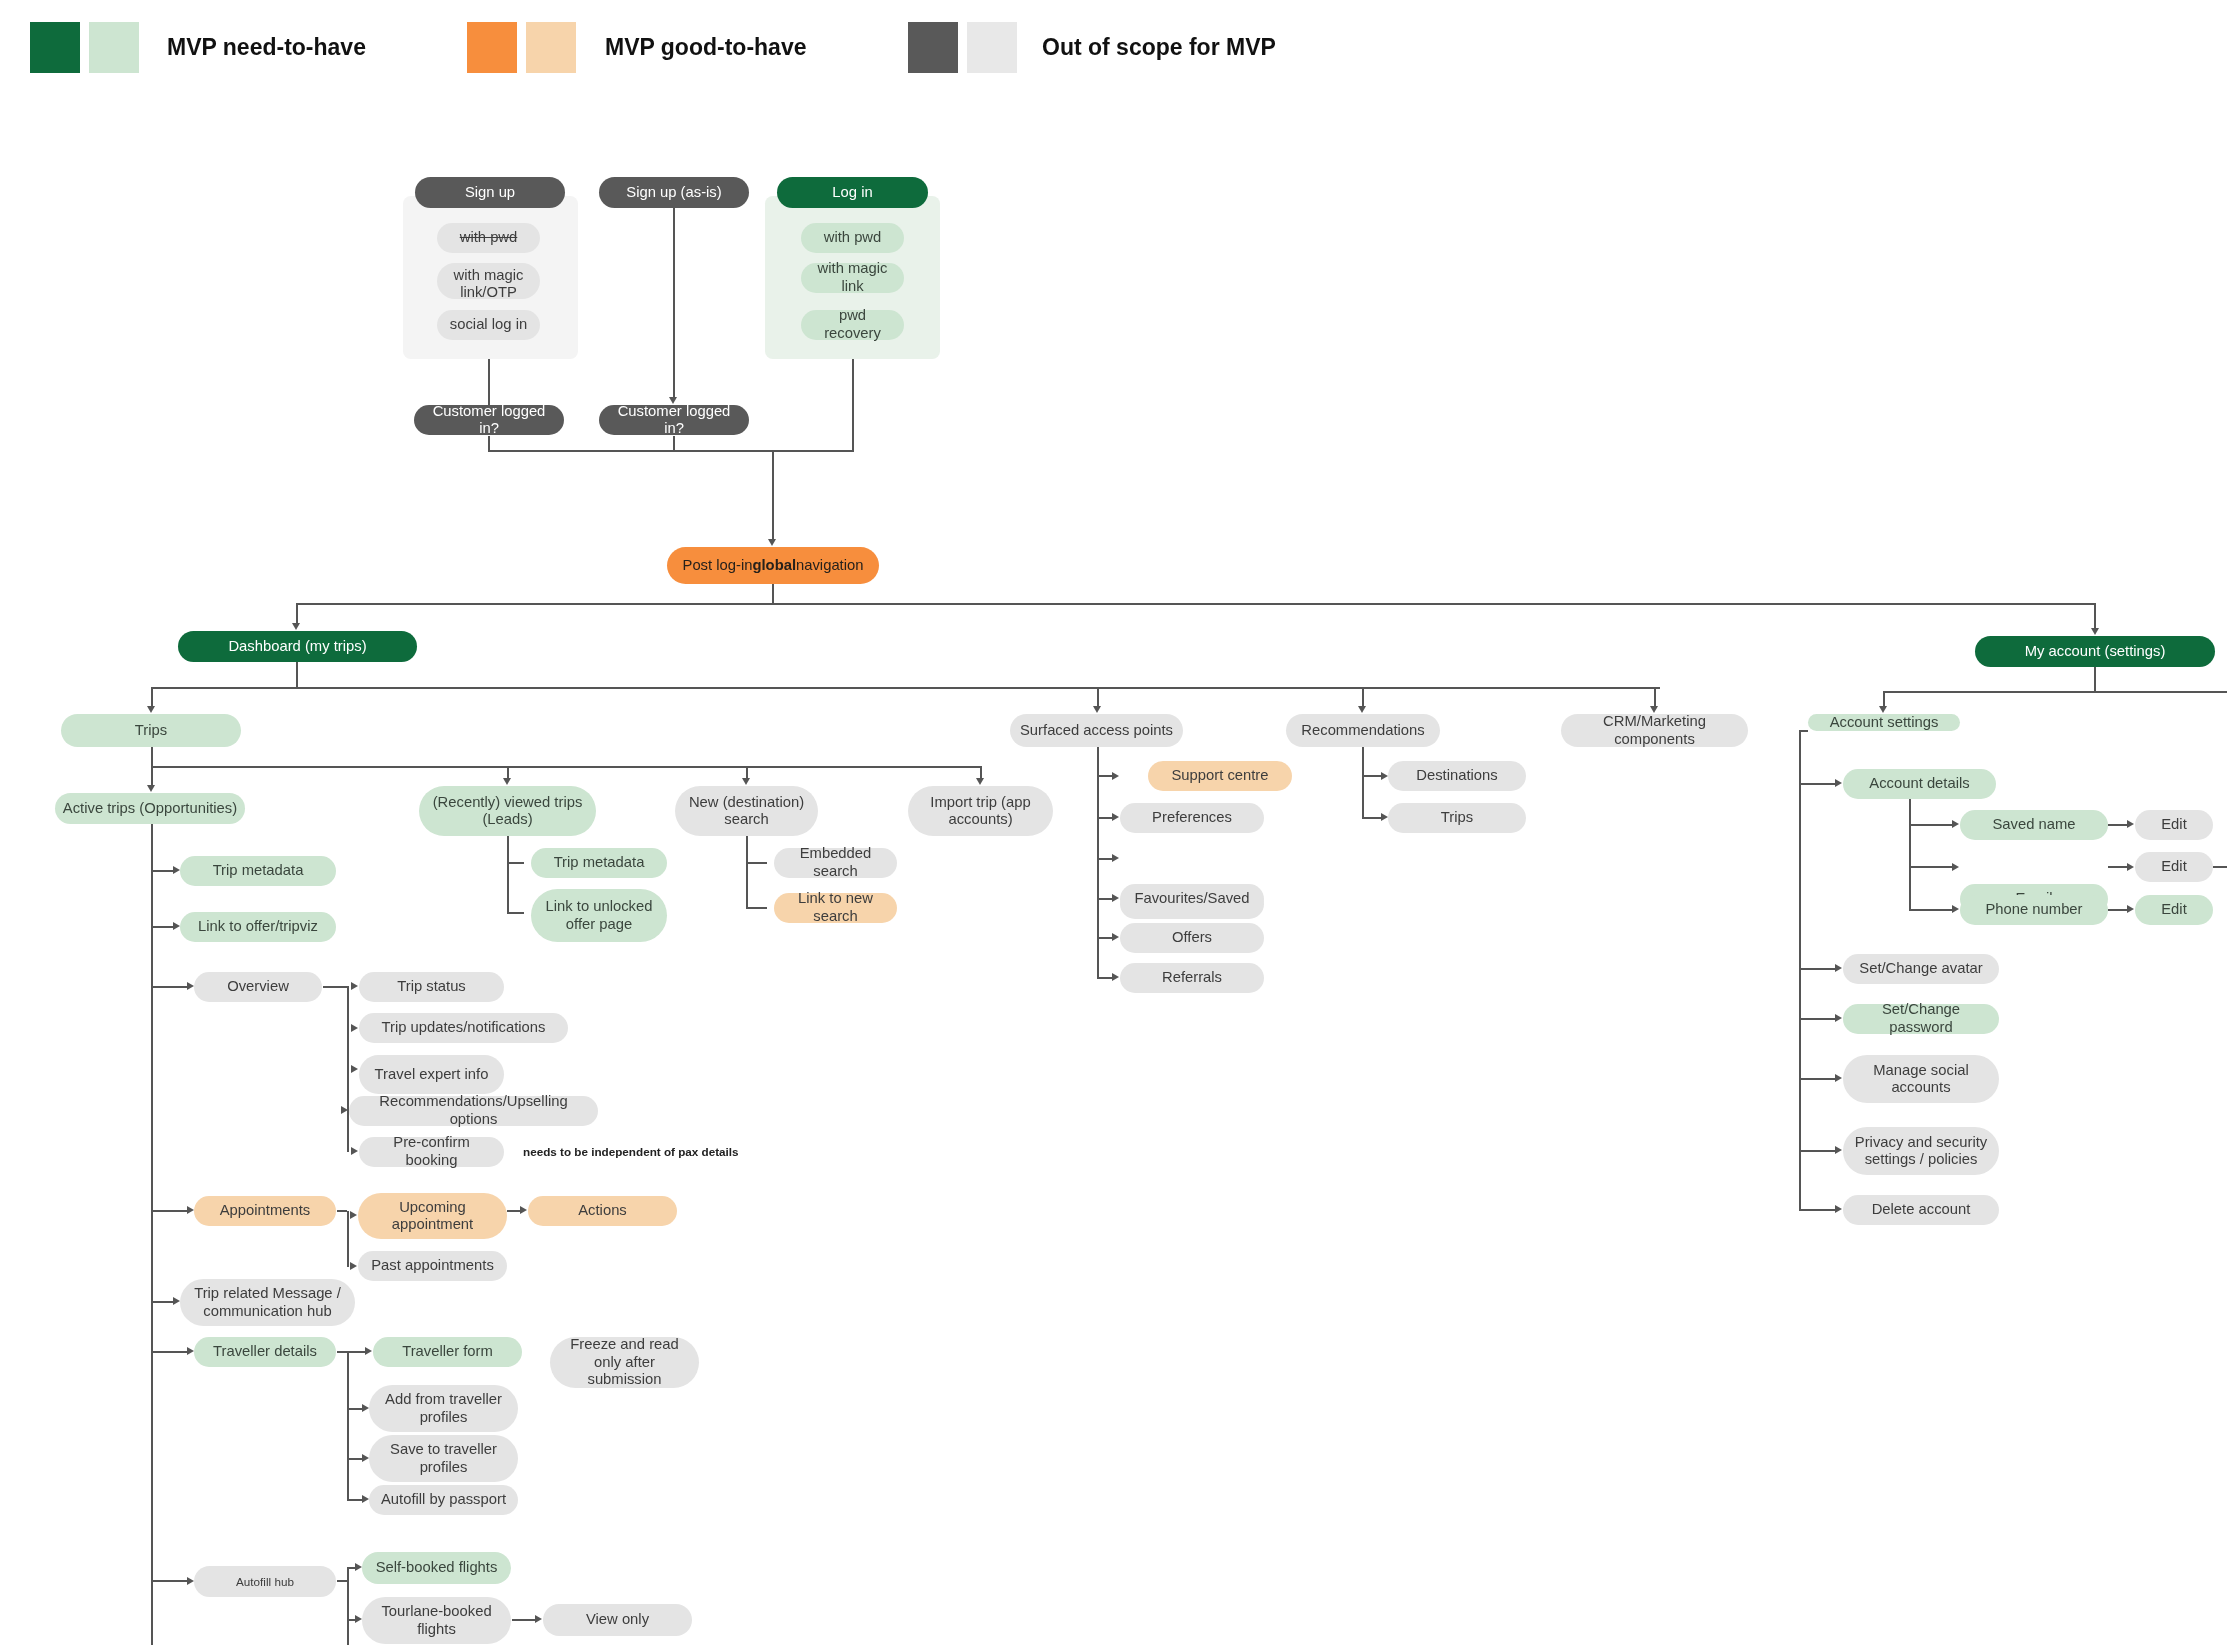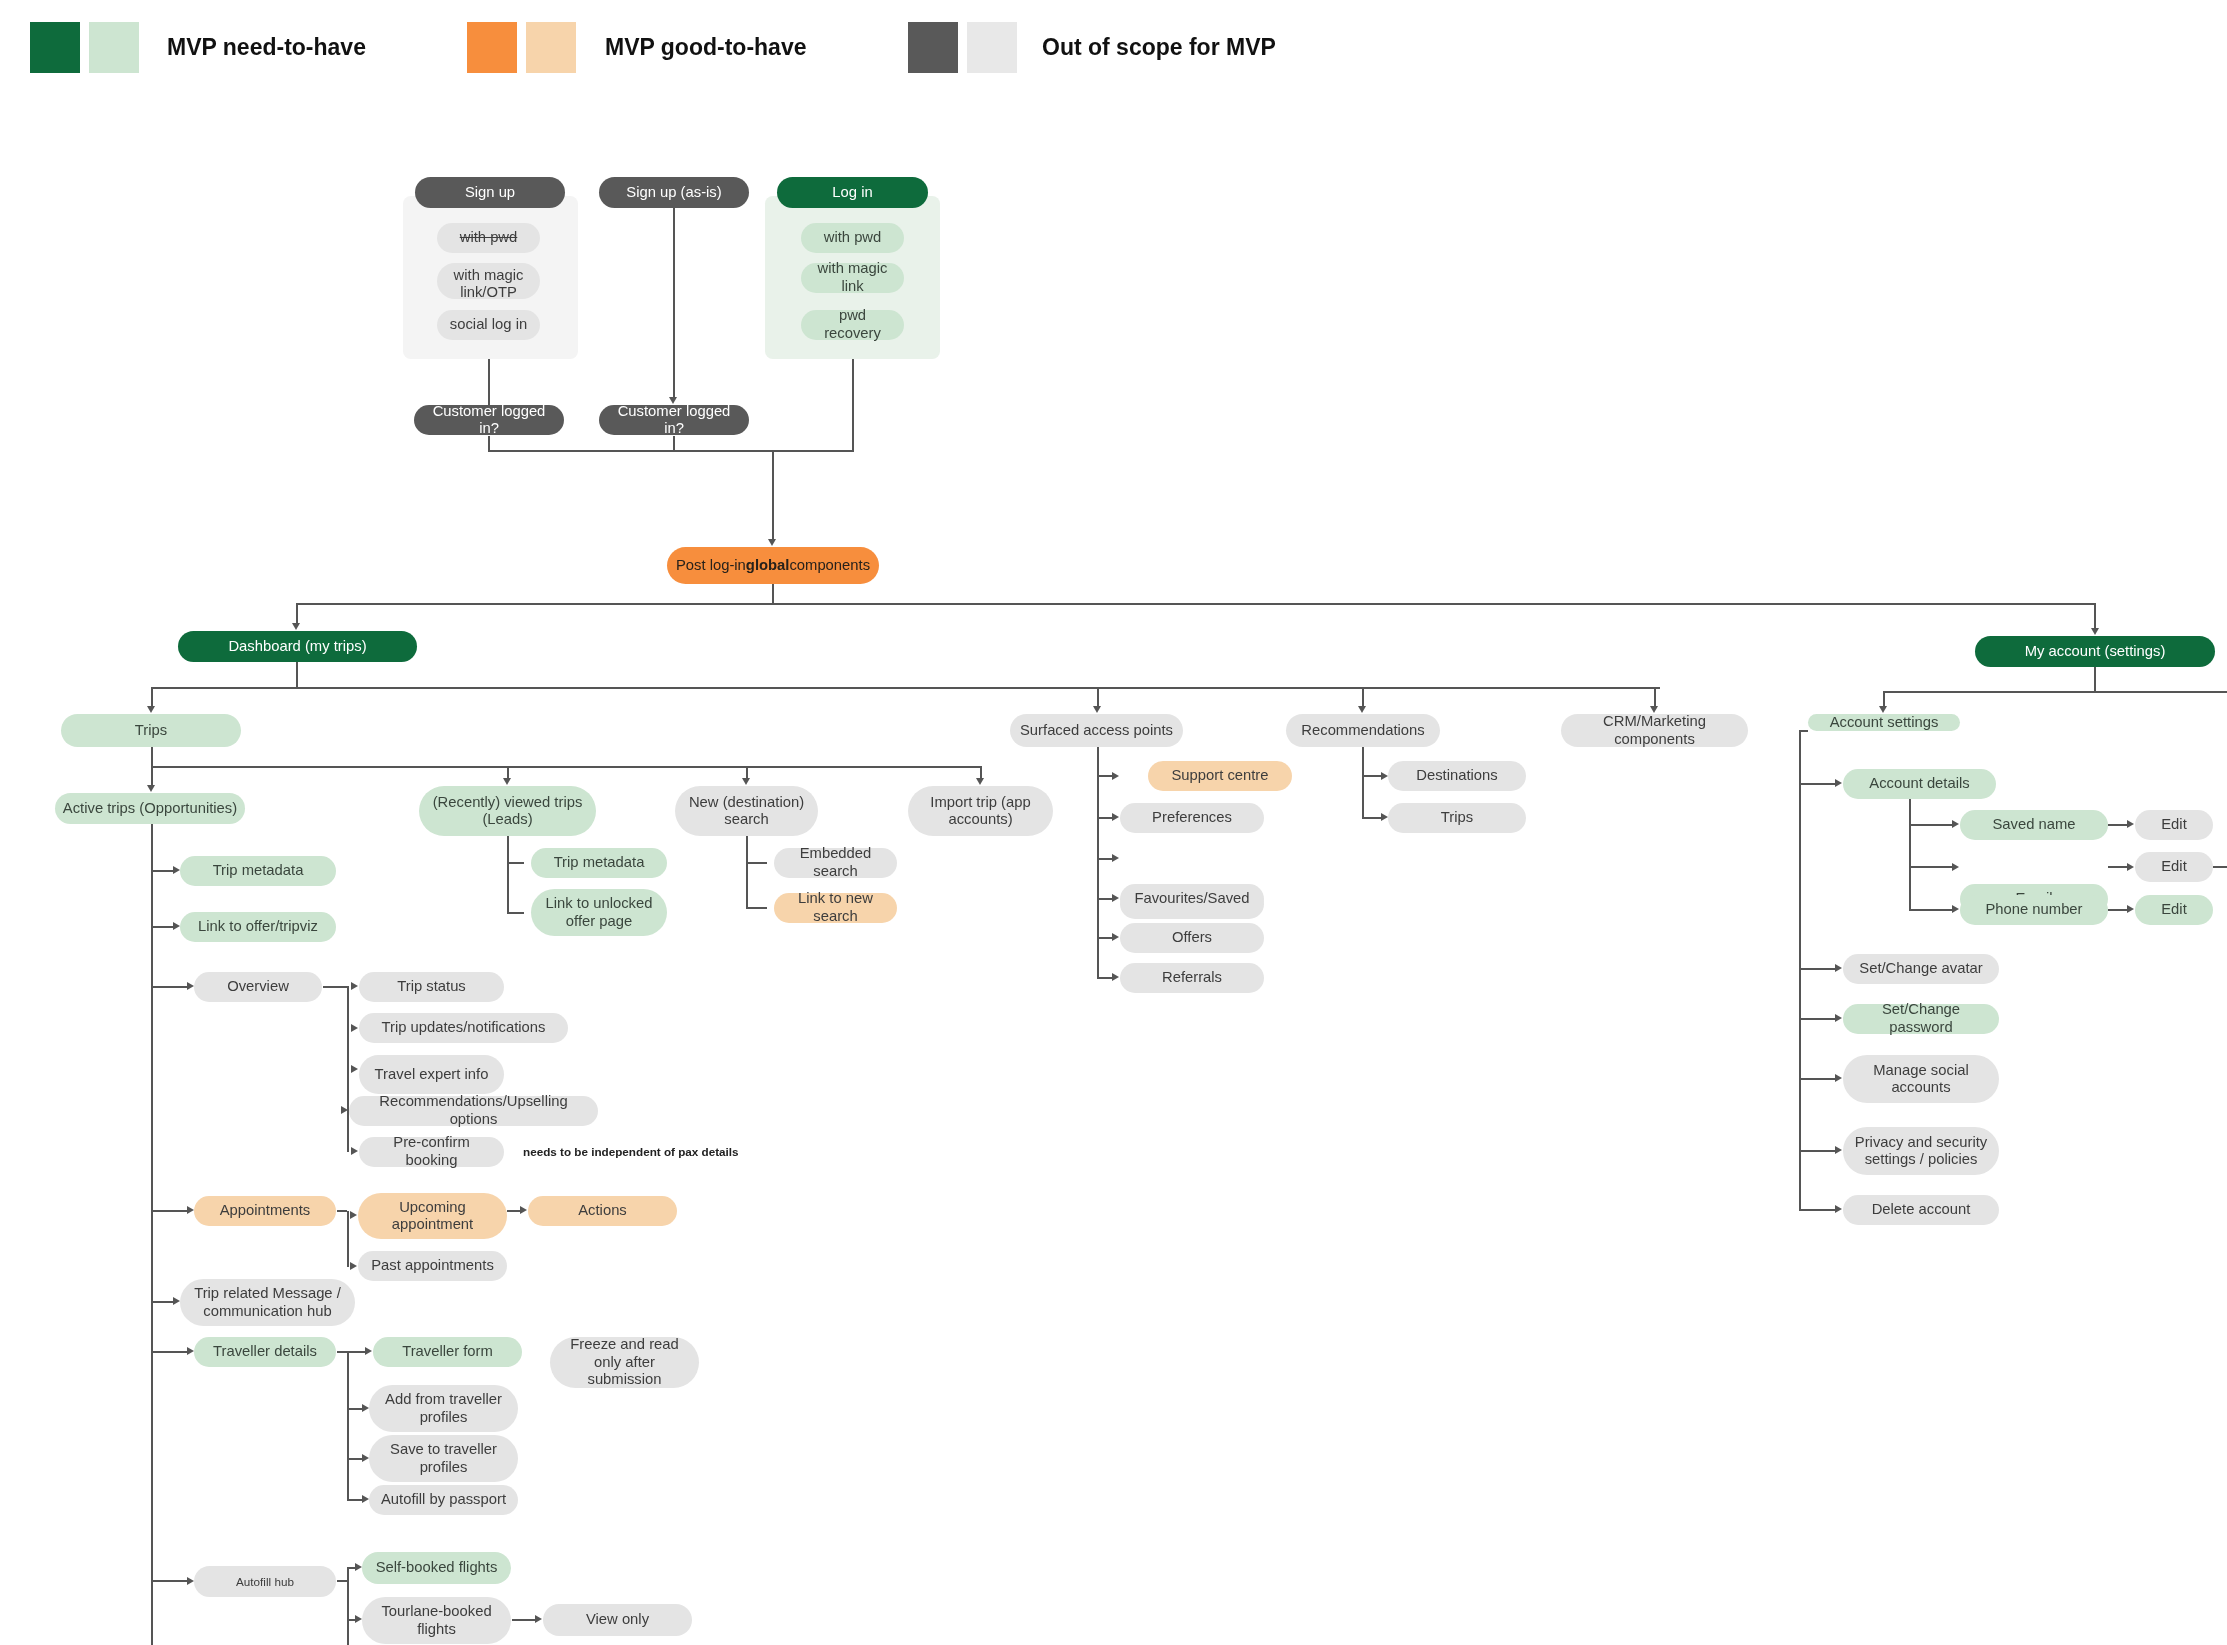--- a/index.html
+++ b/index.html
@@ -190,21 +190,21 @@
     <div class="node k-gray clip" style="left: 437px; top: 263px; width: 103px; height: 36px;">with magic link/OTP</div>
     <div class="node k-gray" style="left: 437px; top: 310px; width: 103px; height: 29.6px;">social log in</div>
     <div class="node k-green" style="left: 801px; top: 223px; width: 103px; height: 29.6px;">with pwd</div>
     <div class="node k-green" style="left: 801px; top: 263px; width: 103px; height: 29.6px;">with magic link</div>
     <div class="node k-green" style="left: 801px; top: 310px; width: 103px; height: 29.6px;">pwd recovery</div>
     <div class="node k-dark-gray" style="left: 414px; top: 405px; width: 150px; height: 30px;">Customer logged in?</div>
     <div class="node k-dark-gray" style="left: 599px; top: 405px; width: 150px; height: 30px;">Customer logged in?</div>
     <div class="node k-orange" style="left: 667px; top: 547px; width: 212px; height: 37px;">
       <span>Post log-in </span>
       <b>global</b>
-      <span> components</span>
+      <span> navigation</span>
     </div>
     <div class="node k-dark-green" style="left: 178px; top: 631px; width: 239px; height: 31px;">Dashboard (my trips)</div>
     <div class="node k-dark-green" style="left: 1975px; top: 636px; width: 240px; height: 31px;">My account (settings)</div>
     <div class="node k-green" style="left: 61px; top: 714px; width: 180px; height: 33px;">Trips</div>
     <div class="node k-gray" style="left: 1010px; top: 714px; width: 173px; height: 33px;">Surfaced access points</div>
     <div class="node k-gray" style="left: 1286px; top: 714px; width: 154px; height: 33px;">Recommendations</div>
     <div class="node k-gray" style="left: 1561px; top: 714px; width: 187px; height: 33px;">CRM/Marketing components</div>
     <div class="node k-green" style="left: 1808px; top: 714px; width: 152px; height: 17px;">Account settings</div>
     <div class="node k-green" style="left: 55px; top: 793px; width: 190px; height: 31px;">Active trips (Opportunities)</div>
     <div class="node k-green" style="left: 419px; top: 786px; width: 177px; height: 50px;">(Recently) viewed trips (Leads)</div>
@@ -228,21 +228,21 @@
     <div class="node k-green" style="left: 373px; top: 1337px; width: 149px; height: 29.6px;">Traveller form</div>
     <div class="node k-gray" style="left: 550px; top: 1337px; width: 149px; height: 51px;">Freeze and read only after submission</div>
     <div class="node k-gray" style="left: 369px; top: 1385px; width: 149px; height: 47px;">Add from traveller profiles</div>
     <div class="node k-gray" style="left: 369px; top: 1435px; width: 149px; height: 47px;">Save to traveller profiles</div>
     <div class="node k-gray" style="left: 369px; top: 1485px; width: 149px; height: 29.6px;">Autofill by passport</div>
     <div class="node k-gray" style="left: 194px; top: 1566px; width: 142px; height: 31px; font-size: 11.7px;">Autofill hub</div>
     <div class="node k-green" style="left: 362px; top: 1552px; width: 149px; height: 32px;">Self-booked flights</div>
     <div class="node k-gray" style="left: 362px; top: 1597px; width: 149px; height: 47px;">Tourlane-booked flights</div>
     <div class="node k-gray" style="left: 543px; top: 1604px; width: 149px; height: 32px;">View only</div>
     <div class="node k-green" style="left: 531px; top: 848px; width: 136px; height: 29.6px;">Trip metadata</div>
-    <div class="node k-green" style="left: 531px; top: 889px; width: 136px; height: 47px;">Link to unlocked offer page</div>
+    <div class="node k-green" style="left: 531px; top: 889px; width: 136px; height: 53px;">Link to unlocked offer page</div>
     <div class="node k-gray" style="left: 774px; top: 848px; width: 123px; height: 29.6px;">Embedded search</div>
     <div class="node k-light-orange" style="left: 774px; top: 893px; width: 123px; height: 29.6px;">Link to new search</div>
     <div class="node k-light-orange" style="left: 1148px; top: 761px; width: 144px; height: 29.6px;">Support centre</div>
     <div class="node k-gray" style="left: 1120px; top: 803px; width: 144px; height: 29.6px;">Preferences</div>
     <div class="node k-gray" style="left: 1120px; top: 844px; width: 144px; height: 29.6px; margin-top: 45px;">Traveller profiles</div>
     <div class="node k-gray" style="left: 1120px; top: 884px; width: 144px; height: 29.6px;">Favourites/Saved</div>
     <div class="node k-gray" style="left: 1120px; top: 923px; width: 144px; height: 29.6px;">Offers</div>
     <div class="node k-gray" style="left: 1120px; top: 963px; width: 144px; height: 29.6px;">Referrals</div>
     <div class="node k-gray" style="left: 1388px; top: 761px; width: 138px; height: 29.6px;">Destinations</div>
     <div class="node k-gray" style="left: 1388px; top: 803px; width: 138px; height: 29.6px;">Trips</div>

